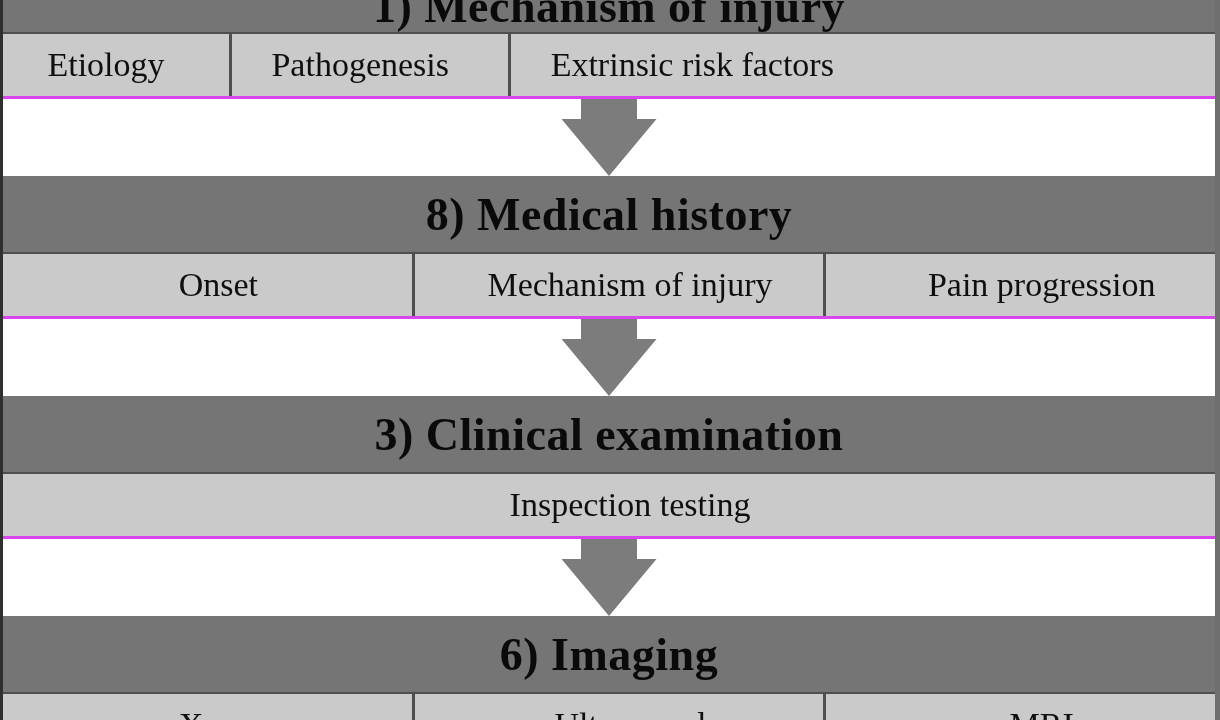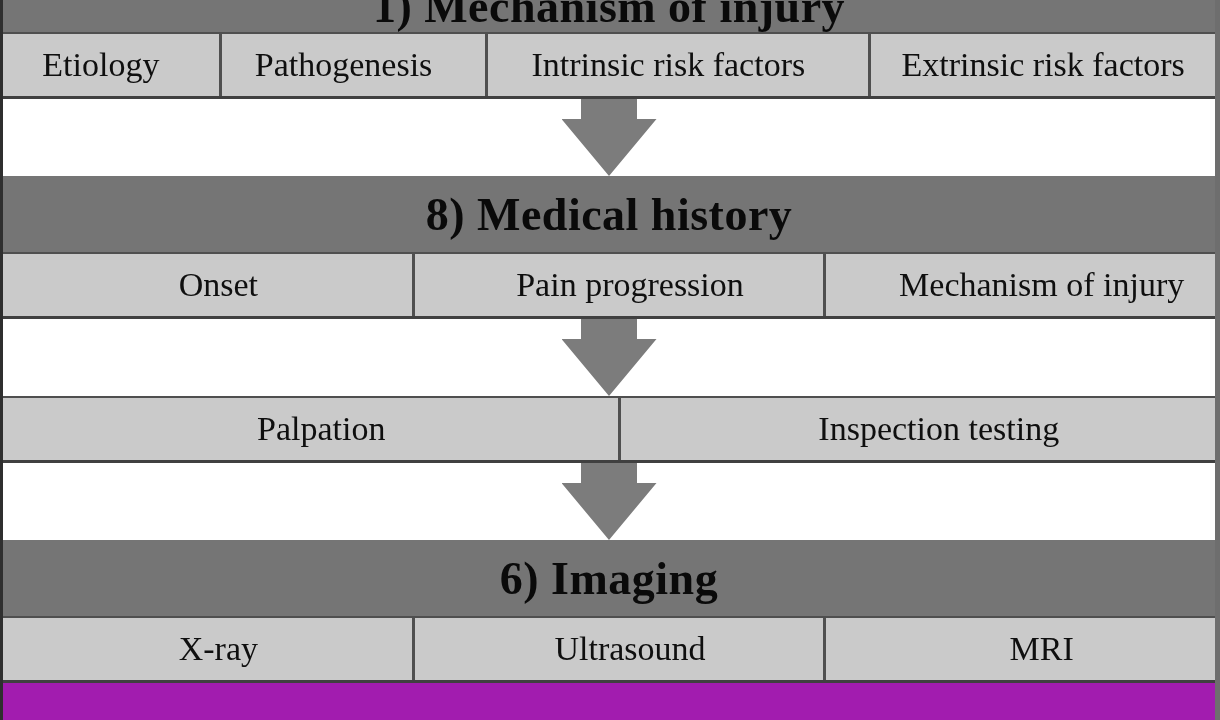--- a/index.html
+++ b/index.html
@@ -42,21 +42,21 @@
   }
   .band-title.shift-down {
     position: relative;
     top: 12px;
   }
   .cells {
     display: flex;
     height: 62px;
     background: #cacaca;
     border-top: 2px solid #4f4f4f;
-    border-bottom: 3px solid #404040;
+    border-bottom: 3px solid #d946ef;
     gap: 20px;
   }
   .cell {
     box-sizing: border-box;
     display: flex;
     align-items: center;
     justify-content: center;
     font-size: 34px;
     color: #0f0f0f;
     white-space: nowrap;
@@ -88,41 +88,42 @@
 
 <div class="figure">
   <div class="stack">
 
     <div class="band">
       <span class="band-title shift-down">1) Mechanism of injury</span>
     </div>
     <div class="cells cells-4">
       <div class="cell c1">Etiology</div>
       <div class="cell c2">Pathogenesis</div>
-      <div class="cell c3">Intrinsic risk factors</div>
       <div class="cell c4">Extrinsic risk factors</div>
     </div>
     <div class="gap">
       <div class="arrow-down"></div>
     </div>
 
     <div class="band">
       <span class="band-title">8) Medical history</span>
     </div>
     <div class="cells cells-3">
       <div class="cell">Onset</div>
+      <div class="cell">Mechanism of injury</div>
       <div class="cell">Pain progression</div>
-      <div class="cell">Mechanism of injury</div>
     </div>
     <div class="gap">
       <div class="arrow-down"></div>
     </div>
 
+    <div class="band">
+      <span class="band-title">3) Clinical examination</span>
+    </div>
     <div class="cells cells-3">
-      <div class="cell">Palpation</div>
       <div class="cell">Inspection testing</div>
     </div>
     <div class="gap">
       <div class="arrow-down"></div>
     </div>
 
     <div class="band">
       <span class="band-title">6) Imaging</span>
     </div>
     <div class="cells cells-3">

